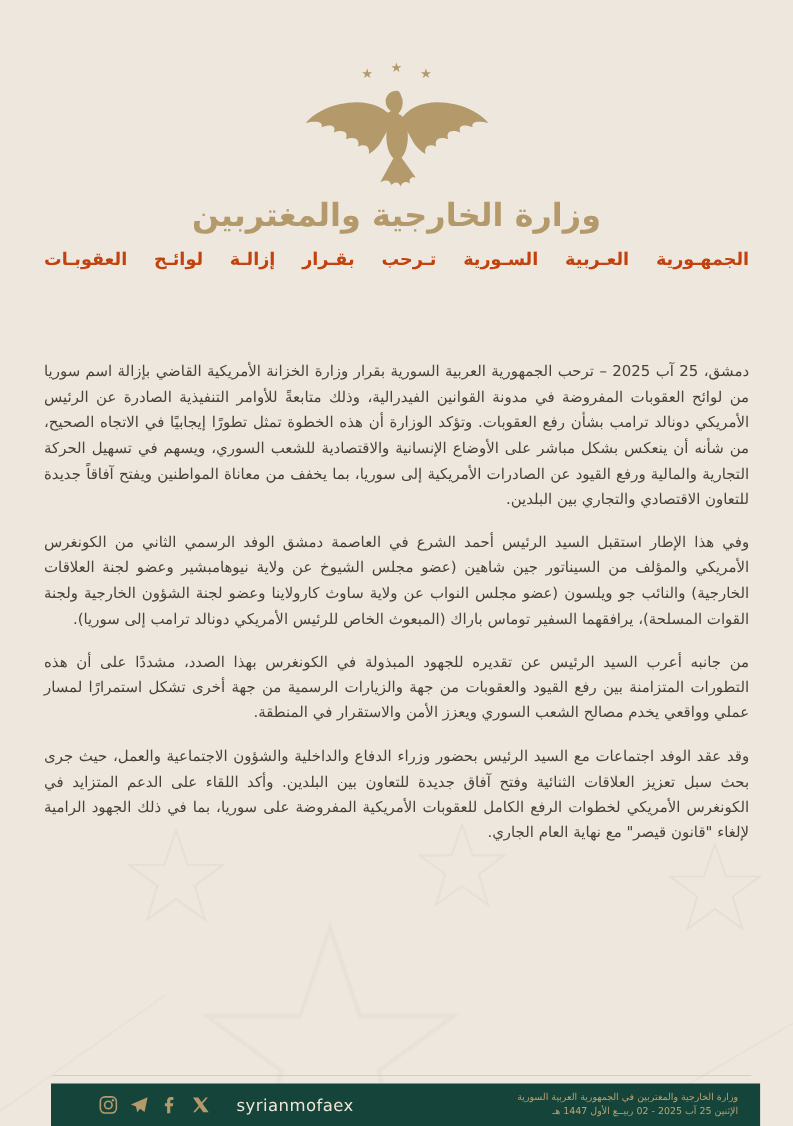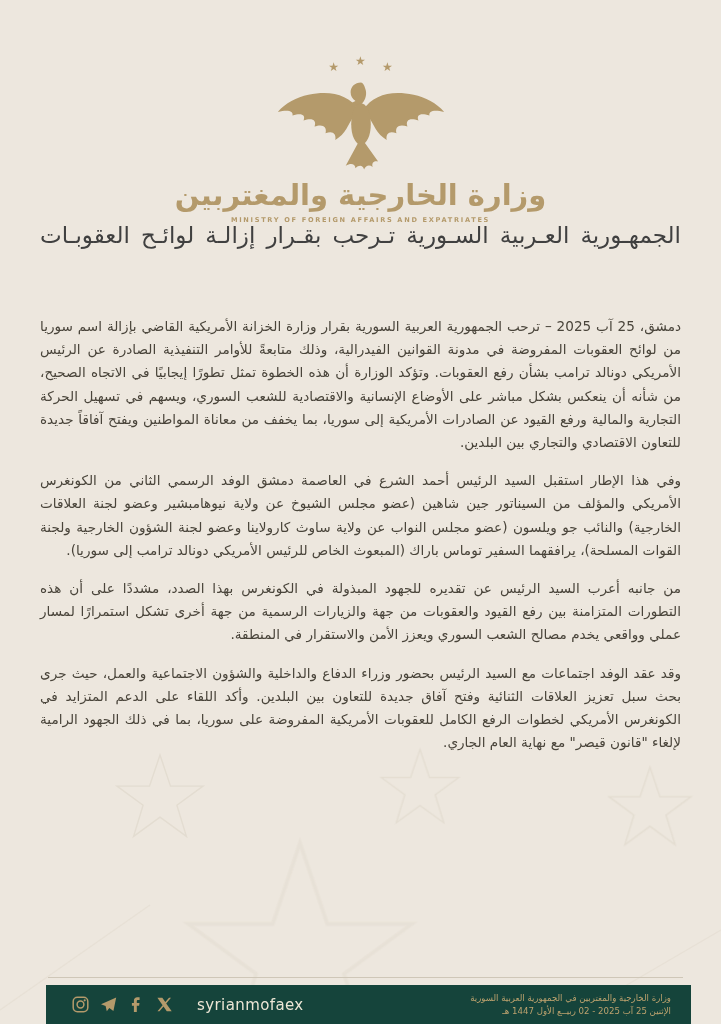--- a/index.html
+++ b/index.html
@@ -24,42 +24,42 @@
     color:#B49A6B; margin-top:0px;
   }
   .ministry-en {
     font-size:6.6px; letter-spacing:1.7px; color:#B49A6B; margin-top:4px;
     font-weight:bold;
   }
 
   
   .headline {
     position:absolute; top:219px; left:40px; right:40px; margin:0;
-    direction:rtl; color:#404040; font-size:23px; font-weight:normal;
+    direction:rtl; color:#c2410c; font-size:16px; font-weight:bold;
   }
   .headline-line { text-align:justify; text-align-last:justify; line-height:33px; }
 
   
   .body-text {
     position:absolute; top:311px; left:40px; right:40px;
     direction:rtl; color:#49443A;
     font-size:13.6px; line-height:23.2px; text-align:justify;
   }
-  .body-text p { margin:4px 0 15px; }
+  .body-text p { margin:16px 0 15px; }
 
   
   .footer-sep {
     position:absolute; left:48px; right:38px; bottom:46px;
     border-top:1.5px solid #CFC7B8;
   }
   .footer {
     position:absolute; left:46px; right:30px; bottom:0; height:39px;
     background:#15443B;
     display:flex; align-items:center; justify-content:space-between;
-    padding:0 20px 0 26px; box-sizing:border-box;
+    padding:0 20px 0 44px; box-sizing:border-box;
   }
   .footer-left { display:flex; align-items:center; }
   .social-icon { width:17px; height:17px; margin-right:11px; display:block; cursor:pointer; }
   .handle { color:#EDE6D6; font-size:15px; margin-left:13px; letter-spacing:0.4px; cursor:pointer; }
   .footer-right { direction:rtl; text-align:right; color:#BCA26E; font-size:8.6px; line-height:13px; }
 </style>
 </head>
 <body>
 
 <div class="page">
@@ -89,21 +89,20 @@
         </g>
 
         <path d="M150,14 C140,14 133,21 133,30 C133,36 136,41 141,44 L129,50 C137,55 147,54 152,48 C158,41 160,32 157,24 C155,18 153,14 150,14 Z"></path>
 
         <ellipse cx="150" cy="82" rx="16" ry="34"></ellipse>
 
         <path d="M150,104 L125,150 C134,145 140,147 141,154 C147,148 153,149 155,156 C158,149 164,148 169,152 C167,145 171,141 178,143 L150,104 Z"></path>
       </g>
     </svg>
     <div class="calligraphy">وزارة الخارجية والمغتربين</div>
-    <div class="ministry-en">MINISTRY OF FOREIGN AFFAIRS AND EXPATRIATES</div>
   </header>
 
   <h1 class="headline">
     <div class="headline-line">الجمهـورية العـربية السـورية تـرحب بقـرار إزالـة لوائـح العقوبـات</div>
   </h1>
 
   <main class="body-text">
     <p>دمشق، 25 آب 2025 – ترحب الجمهورية العربية السورية بقرار وزارة الخزانة الأمريكية القاضي بإزالة اسم سوريا من لوائح العقوبات المفروضة في مدونة القوانين الفيدرالية، وذلك متابعةً للأوامر التنفيذية الصادرة عن الرئيس الأمريكي دونالد ترامب بشأن رفع العقوبات. وتؤكد الوزارة أن هذه الخطوة تمثل تطورًا إيجابيًا في الاتجاه الصحيح، من شأنه أن ينعكس بشكل مباشر على الأوضاع الإنسانية والاقتصادية للشعب السوري، ويسهم في تسهيل الحركة التجارية والمالية ورفع القيود عن الصادرات الأمريكية إلى سوريا، بما يخفف من معاناة المواطنين ويفتح آفاقاً جديدة للتعاون الاقتصادي والتجاري بين البلدين.</p>
     <p>وفي هذا الإطار استقبل السيد الرئيس أحمد الشرع في العاصمة دمشق الوفد الرسمي الثاني من الكونغرس الأمريكي والمؤلف من السيناتور جين شاهين (عضو مجلس الشيوخ عن ولاية نيوهامبشير وعضو لجنة العلاقات الخارجية) والنائب جو ويلسون (عضو مجلس النواب عن ولاية ساوث كارولاينا وعضو لجنة الشؤون الخارجية ولجنة القوات المسلحة)، يرافقهما السفير توماس باراك (المبعوث الخاص للرئيس الأمريكي دونالد ترامب إلى سوريا).</p>
     <p>من جانبه أعرب السيد الرئيس عن تقديره للجهود المبذولة في الكونغرس بهذا الصدد، مشددًا على أن هذه التطورات المتزامنة بين رفع القيود والعقوبات من جهة والزيارات الرسمية من جهة أخرى تشكل استمرارًا لمسار عملي وواقعي يخدم مصالح الشعب السوري ويعزز الأمن والاستقرار في المنطقة.</p>

